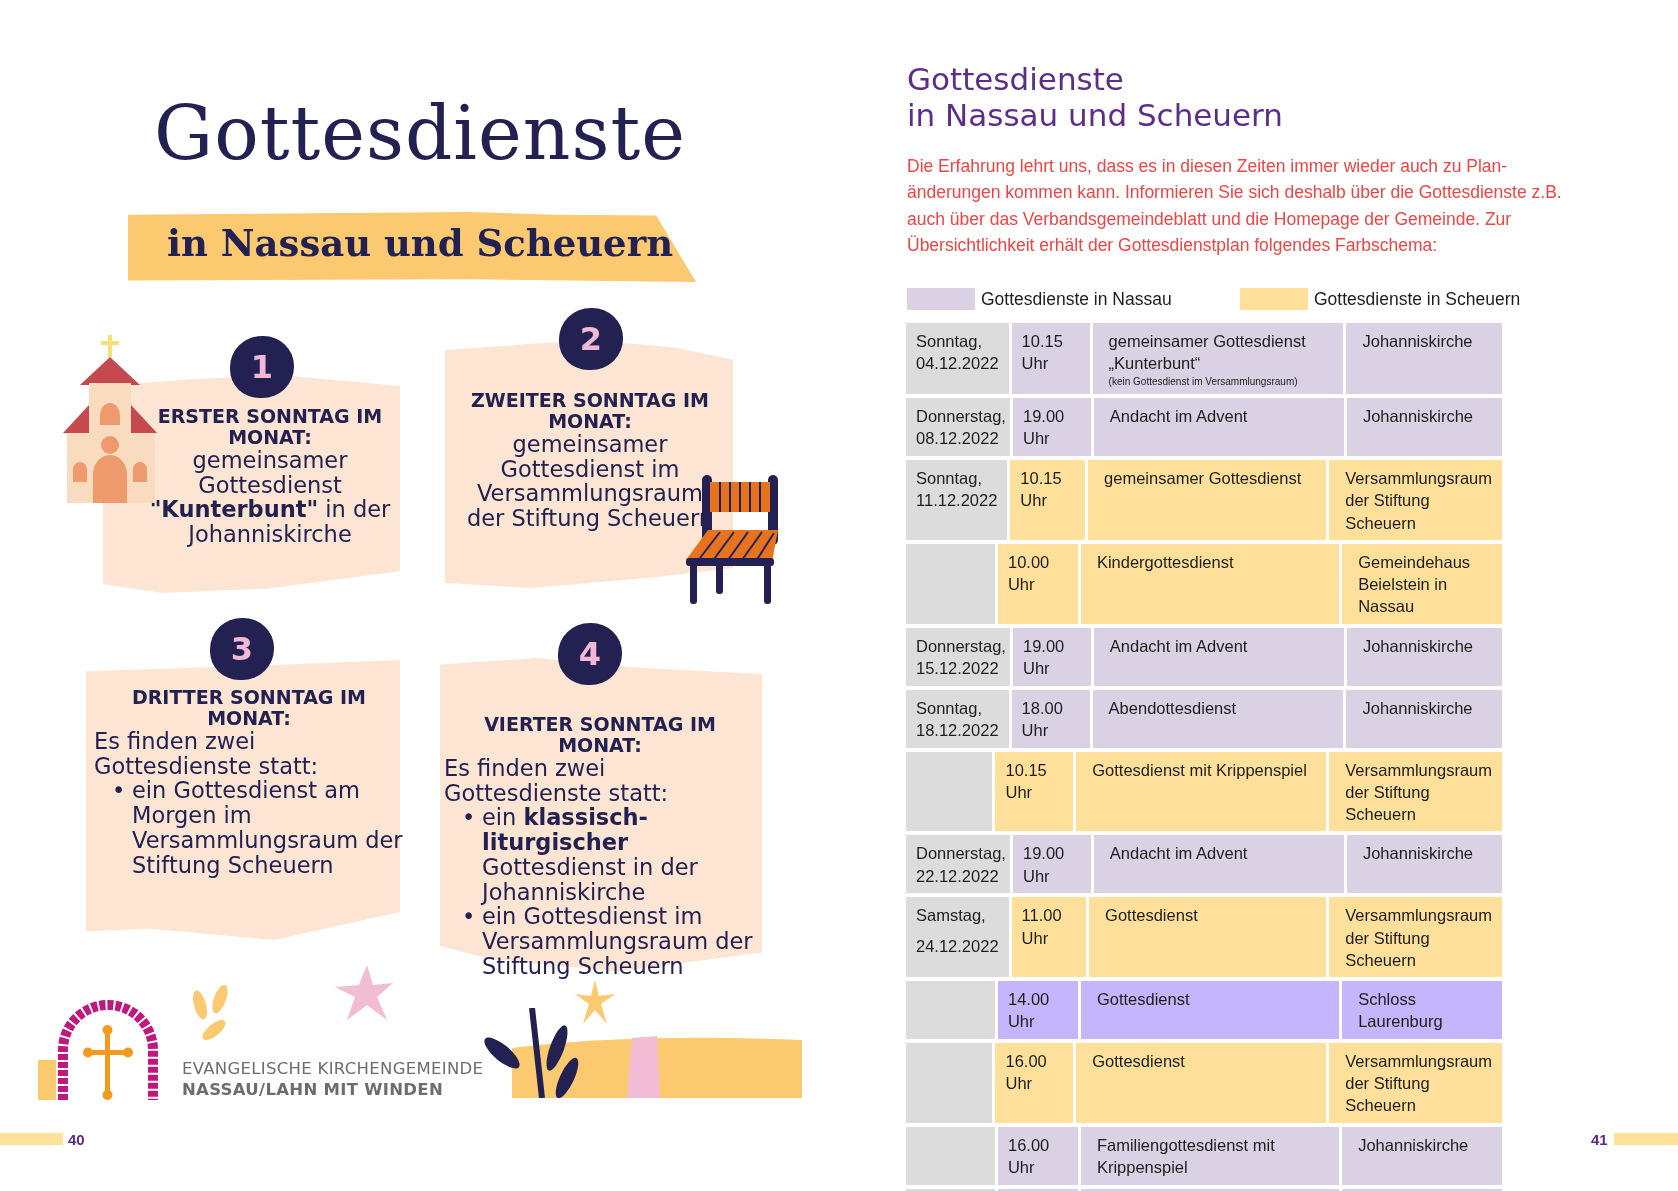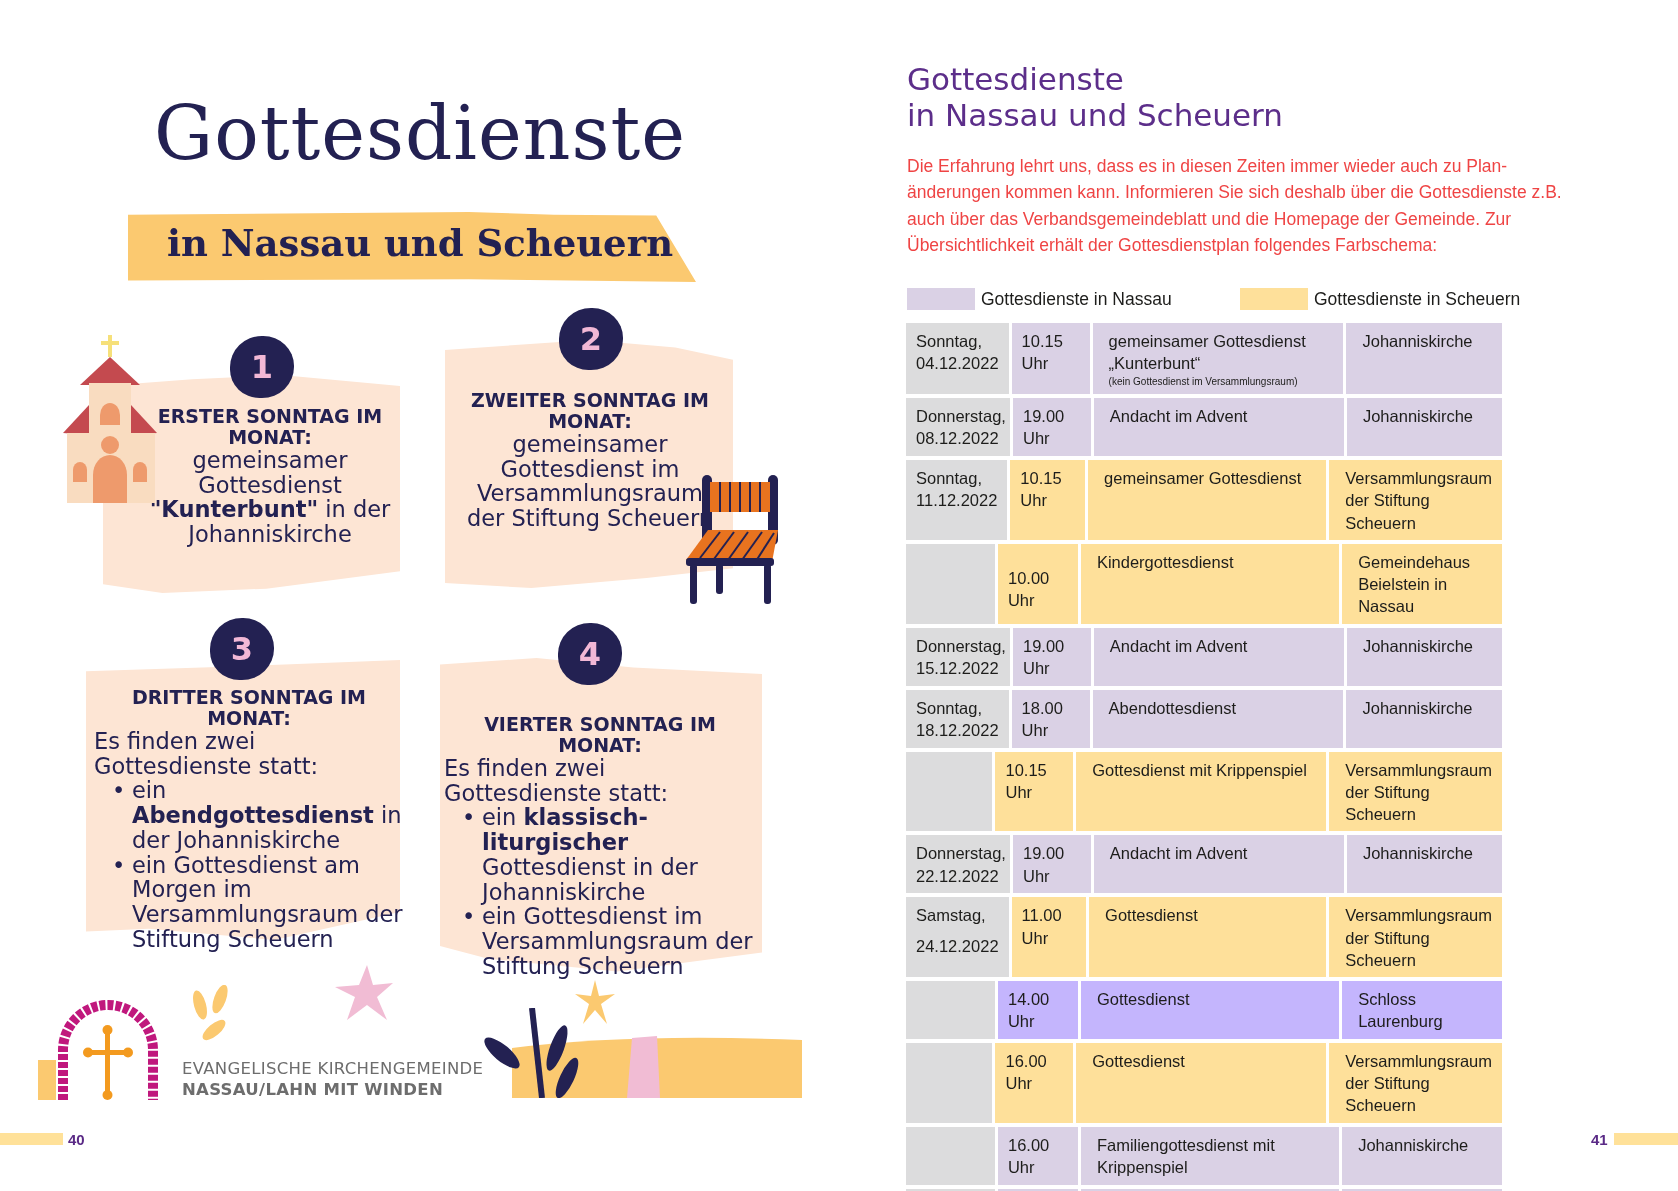--- a/index.html
+++ b/index.html
@@ -159,21 +159,20 @@
     <rect x="36" y="94" width="7" height="30" rx="3" fill="#232152"></rect>
     <rect x="84" y="94" width="7" height="40" rx="3" fill="#232152"></rect>
   </svg>
 
   <div class="card card-3"></div>
   <div class="num-badge" style="left:210px;top:618px;">3</div>
   <div class="card-text ct-3">
     <span class="head">DRITTER SONNTAG IM MONAT:</span>
     <span class="body" style="display:block;">Es finden zwei Gottesdienste statt:</span>
     <ul class="body">
-      <li><span>ein </span><b>Abendgottesdienst</b><span> in der Johanniskirche</span></li>
       <li><span>ein Gottesdienst am Morgen im Versammlungsraum der Stiftung Scheuern</span></li>
     </ul>
   </div>
 
   <div class="card card-4"></div>
   <div class="num-badge" style="left:558px;top:623px;">4</div>
   <div class="card-text ct-4">
     <span class="head">VIERTER SONNTAG IM MONAT:</span>
     <span class="body" style="display:block;">Es finden zwei Gottesdienste statt:</span>
     <ul class="body">
@@ -283,21 +282,21 @@
         <div class="cell c-loc">
           <span style="display: block;">Versammlungsraum der Stiftung Scheuern</span>
         </div>
       </div>
       <div class="row scheuern h-tall">
         <div class="cell c-date">
           <span style="display: block;"></span>
           <span style="display: block;"></span>
         </div>
         <div class="cell c-time">
-          <span style="display: block; margin-top: 16px;">10.00 Uhr</span>
+          <span style="display: block;">10.00 Uhr</span>
         </div>
         <div class="cell c-event">
           <span style="display: block;">Kindergottesdienst</span>
         </div>
         <div class="cell c-loc">
           <span style="display: block;">Gemeindehaus Beielstein in Nassau</span>
         </div>
       </div>
       <div class="row nassau h-tall">
         <div class="cell c-date">

